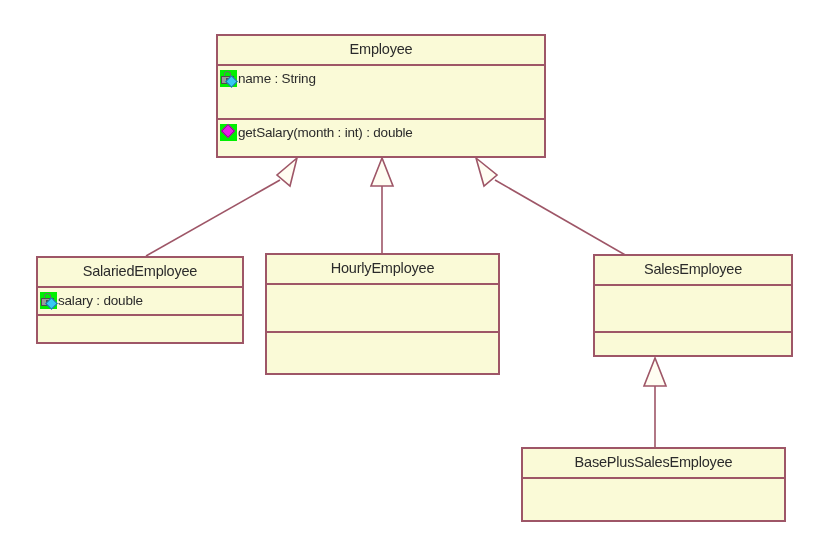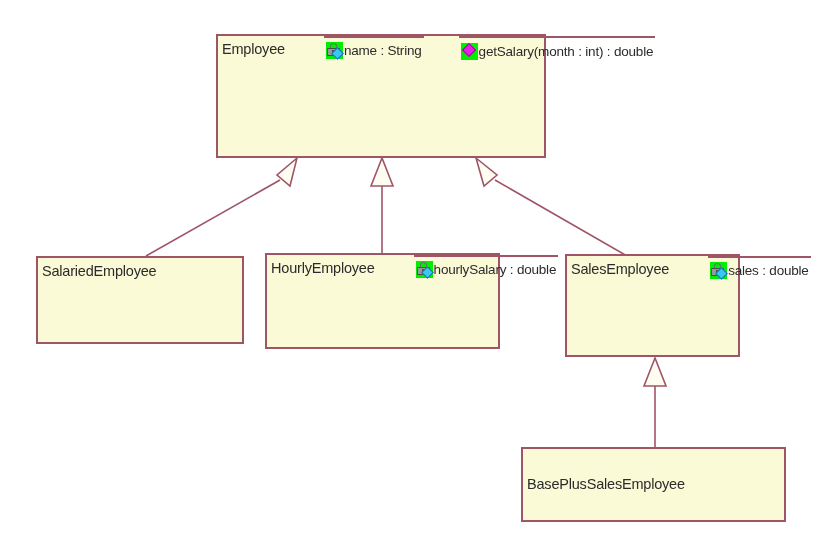--- a/index.html
+++ b/index.html
@@ -26,29 +26,28 @@
     width: 826px;
     height: 543px;
     pointer-events: none;
   }
   .uml-class {
     position: absolute;
     box-sizing: border-box;
     background: #fafad7;
     border: 2px solid #9e5667;
     display: flex;
-    flex-direction: row;
+    flex-direction: column;
   }
   .compartment {
     box-sizing: border-box;
     position: relative;
   }
   .compartment + .compartment {
     border-top: 2px solid #9e5667;
-    margin-left: 35px;
   }
   .class-name {
     text-align: center;
     font-size: 14.5px;
     color: #2b2b2b;
     letter-spacing: -0.2px;
     line-height: 1;
     padding: 6px 4px 7px 4px;
   }
   .members {
@@ -181,53 +180,46 @@
         <span class="icon icon-method">
           <span class="diamond"></span>
         </span>
         <span class="member-text">getSalary(month : int) : double</span>
       </div>
     </div>
   </div>
 
   <div class="uml-class" style="left:36px; top:256px; width:208px; height:88px;">
     <div class="compartment class-name">SalariedEmployee</div>
-    <div class="compartment empty-compartment"></div>
-  </div>
-
-  <div class="uml-class" style="left:265px; top:253px; width:235px; height:96px;">
-    <div class="compartment class-name">HourlyEmployee</div>
-    <div class="compartment members" style="height:48px;">
+    <div class="compartment members" style="height:28px;">
       <div class="member-row">
         <span class="icon icon-lock">
           <span class="shackle"></span>
             <span class="body"></span>
             <span class="keyhole"></span>
             <span class="diamond"></span>
         </span>
-        <span class="member-text">hourlySalary : double</span>
+        <span class="member-text">salary : double</span>
       </div>
     </div>
     <div class="compartment empty-compartment"></div>
   </div>
 
-  <div class="uml-class" style="left:565px; top:254px; width:175px; height:103px;">
+  <div class="uml-class" style="left:265px; top:253px; width:235px; height:122px;">
+    <div class="compartment class-name">HourlyEmployee</div>
+    <div class="compartment members" style="height:48px;">
+    </div>
+    <div class="compartment empty-compartment"></div>
+  </div>
+
+  <div class="uml-class" style="left:593px; top:254px; width:200px; height:103px;">
     <div class="compartment class-name">SalesEmployee</div>
     <div class="compartment members" style="height:48px;">
-      <div class="member-row">
-        <span class="icon icon-lock">
-          <span class="shackle"></span>
-            <span class="body"></span>
-            <span class="keyhole"></span>
-            <span class="diamond"></span>
-        </span>
-        <span class="member-text">sales : double</span>
-      </div>
     </div>
     <div class="compartment empty-compartment"></div>
   </div>
 
-  <div class="uml-class" style="left:521px; top:447px; width:265px; height:75px;align-items:center;">
+  <div class="uml-class" style="left:521px; top:447px; width:265px; height:75px;">
     <div class="compartment class-name">BasePlusSalesEmployee</div>
     <div class="compartment empty-compartment" style="height:20px;"></div>
   </div>
 
 </div>
 
 </body></html>

